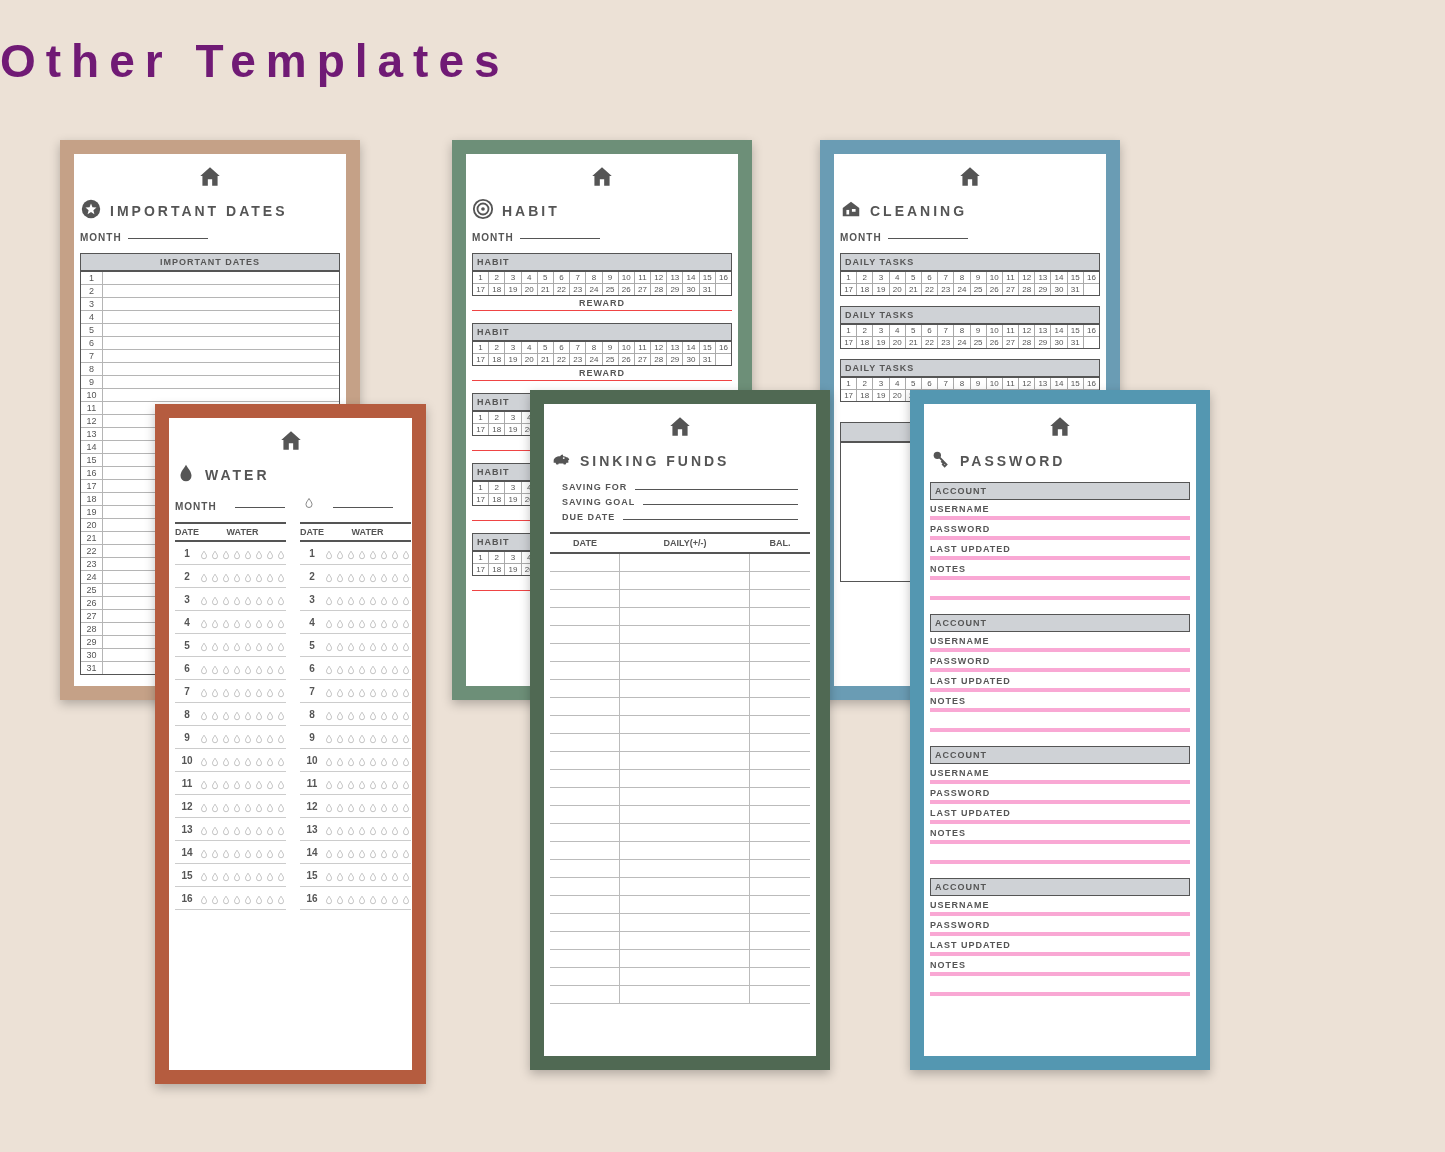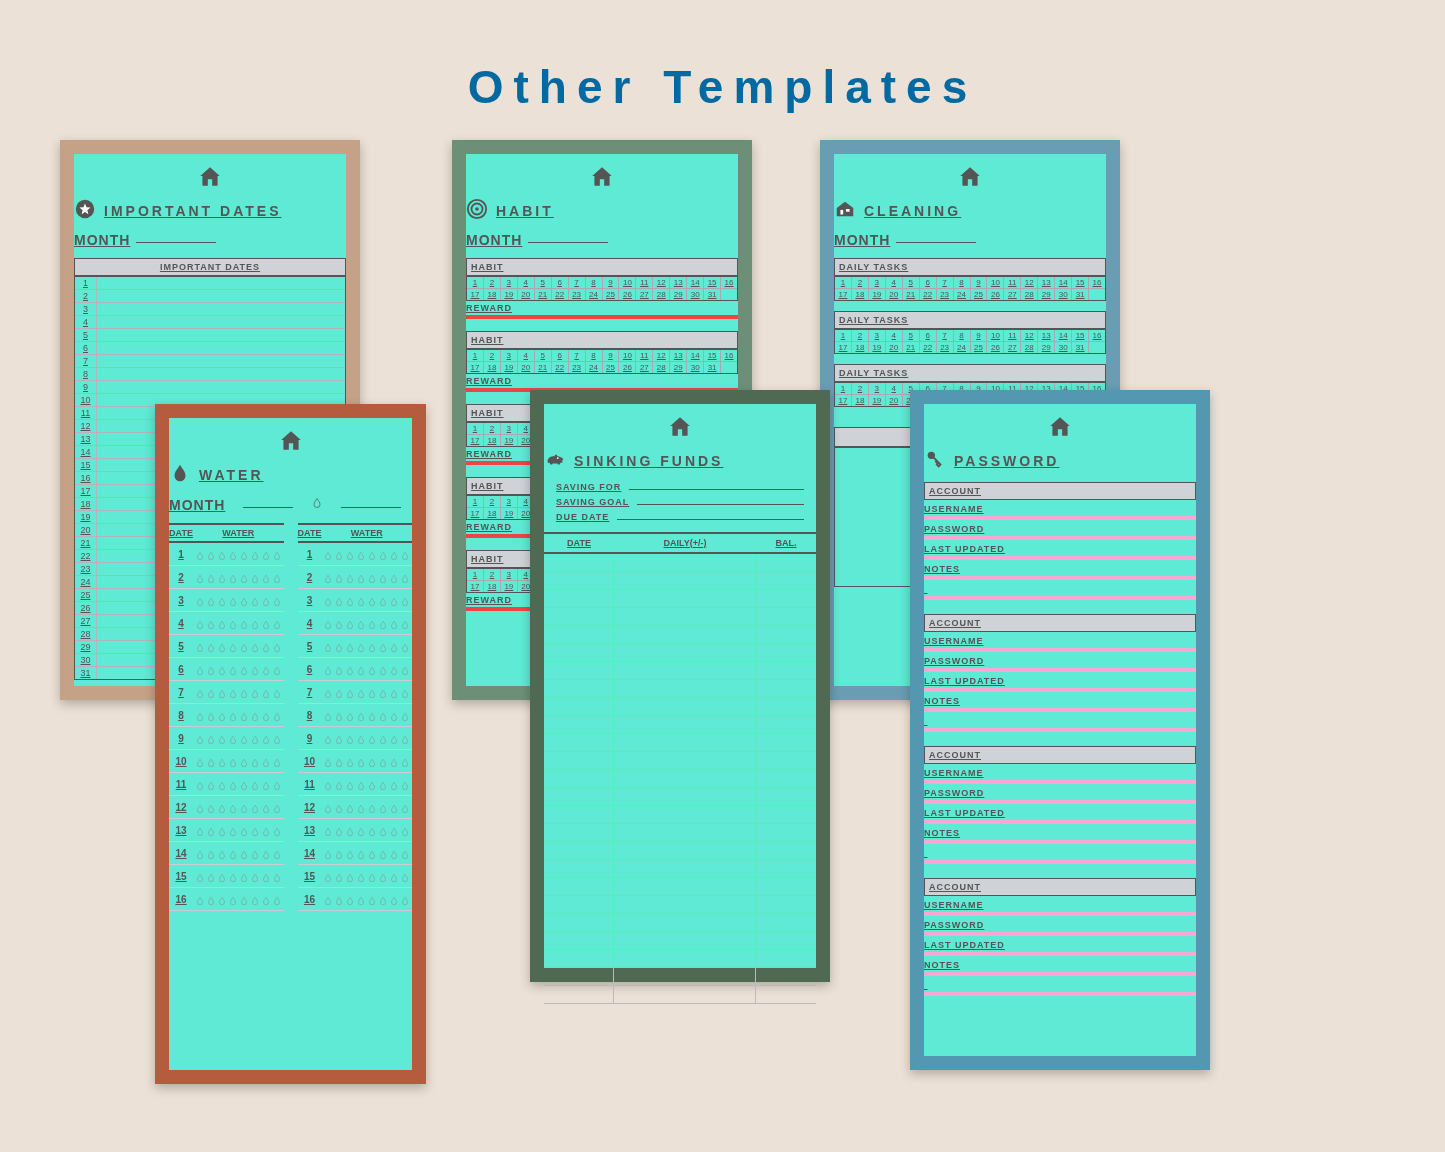--- a/index.html
+++ b/index.html
@@ -6,76 +6,74 @@
   body {
     background: #ece1d6;
     width: 1445px;
     height: 1152px;
     font-family: Arial, Helvetica, sans-serif;
     color: #555;
     position: relative;
     overflow: hidden;
   }
   .main-title {
-    text-align: center;
     font-size: 46px;
     font-weight: 700;
     letter-spacing: 10px;
-    color: #0369a1;
-    padding-top: 60px;
+    color: #701a75;
+    padding-top: 34px;
   }
 
   .card {
     position: absolute;
     background: #fff;
     box-shadow: 0 4px 10px rgba(0,0,0,.25);
   }
   .card-inner {
     position: absolute;
     inset: 14px;
-    background: #5eead4;
-    padding: 10px 0;
-    text-decoration: underline;
+    background: #ffffff;
+    padding: 10px 6px;
   }
 
   
   #c-important { left: 60px; top: 140px; width: 300px; height: 560px; background:#c5a187; z-index:1;}
   #c-water     { left: 155px; top: 404px; width: 271px; height: 680px; background:#b55c3f; z-index:2;}
   #c-habit     { left: 452px; top: 140px; width: 300px; height: 560px; background:#6d8f78; z-index:1;}
-  #c-sinking   { left: 530px; top: 390px; width: 300px; height: 592px; background:#506953; z-index:2;}
+  #c-sinking   { left: 530px; top: 390px; width: 300px; height: 680px; background:#506953; z-index:2;}
   #c-cleaning  { left: 820px; top: 140px; width: 300px; height: 560px; background:#6a9cb4; z-index:1;}
   #c-password  { left: 910px; top: 390px; width: 300px; height: 680px; background:#5497b1; z-index:2;}
 
   .home-icon { text-align:center; margin-bottom:2px; }
   .home-icon svg { width:26px; height:26px; fill:#555; }
 
   .title-row { display:flex; align-items:center; gap:8px; margin:4px 0 8px 0;}
   .title-row .icon svg { width:22px; height:22px; fill:#555;}
   .title-row .title { font-weight:700; font-size:14px; letter-spacing:3px; }
 
-  .month-row { font-size:14px; font-weight:700; letter-spacing:1px; display:flex; align-items:baseline; gap:6px; margin-bottom:10px;}
+  .month-row { font-size:10px; font-weight:700; letter-spacing:1px; display:flex; align-items:baseline; gap:6px; margin-bottom:10px;}
   .month-row .line { flex:0 0 80px; height:1px; border-bottom:1px solid #555; transform:translateY(-2px);}
 
   .grey-bar { background:#cfd2d6; font-size:9px; font-weight:700; letter-spacing:1px; padding:3px 4px; border:1px solid #555; text-align:center;}
   .grey-bar.left { text-align:left; }
 
   
   .imp-list { border:1px solid #555; font-size:9px;}
   .imp-row { display:flex; border-top:1px solid #b5b5b5;}
   .imp-row:first-child{border-top:none;}
   .imp-row .num{ width:22px; text-align:center; border-right:1px solid #b5b5b5; padding:1px 0;}
   .imp-row .cell{flex:1;}
 
   
   .num-grid { border:1px solid #555; font-size:8px; }
   .num-grid .r { display:flex; }
   .num-grid .c { flex:1; text-align:center; border-right:1px solid #aaa; border-top:1px solid #aaa; padding:1px 0;}
   .num-grid .r:first-child .c{border-top:none;}
   .num-grid .c:last-child{border-right:none;}
-  .label-line{ font-size:9px; font-weight:700; letter-spacing:1px; padding:2px 0; border-bottom:4px solid #ef4444;}
+  .label-line{ font-size:9px; font-weight:700; letter-spacing:1px; padding:2px 0; border-bottom:1px solid #ef4444;text-align:center;}
 
   
   .fld-row{ display:flex; align-items:baseline; gap:8px; font-size:9px; font-weight:700; letter-spacing:1px; margin:5px 12px;}
   .fld-row .uline{ flex:1; border-bottom:1px solid #555;}
   .sink-head{display:flex; font-size:9px; font-weight:700; border-top:2px solid #555; border-bottom:2px solid #555; padding:4px 0;}
   .sink-head .h1{width:70px; text-align:center;}
   .sink-head .h2{flex:1; text-align:center;}
   .sink-head .h3{width:60px; text-align:center;}
   .sink-rows{border-left:0;}
   .sink-row{display:flex; border-bottom:1px solid #bbb; height:18px;}

